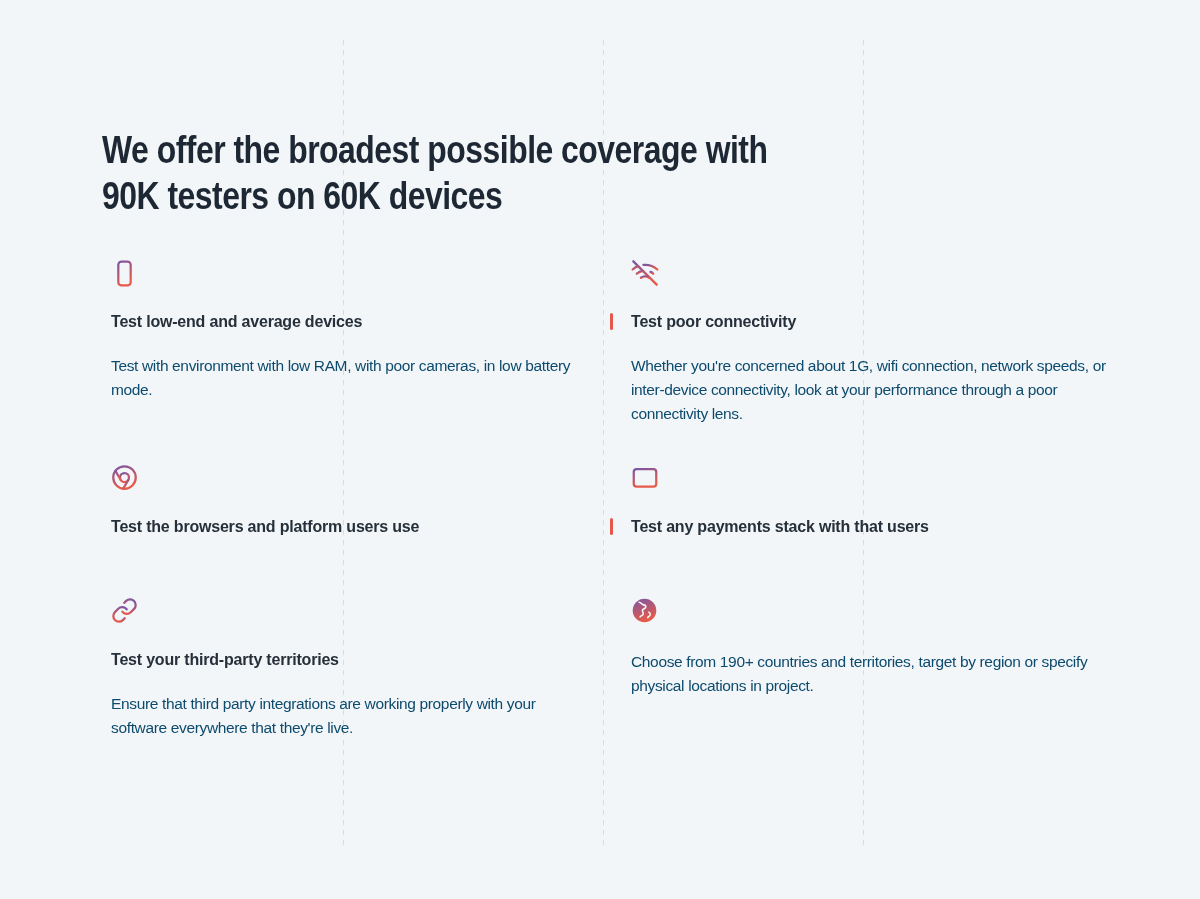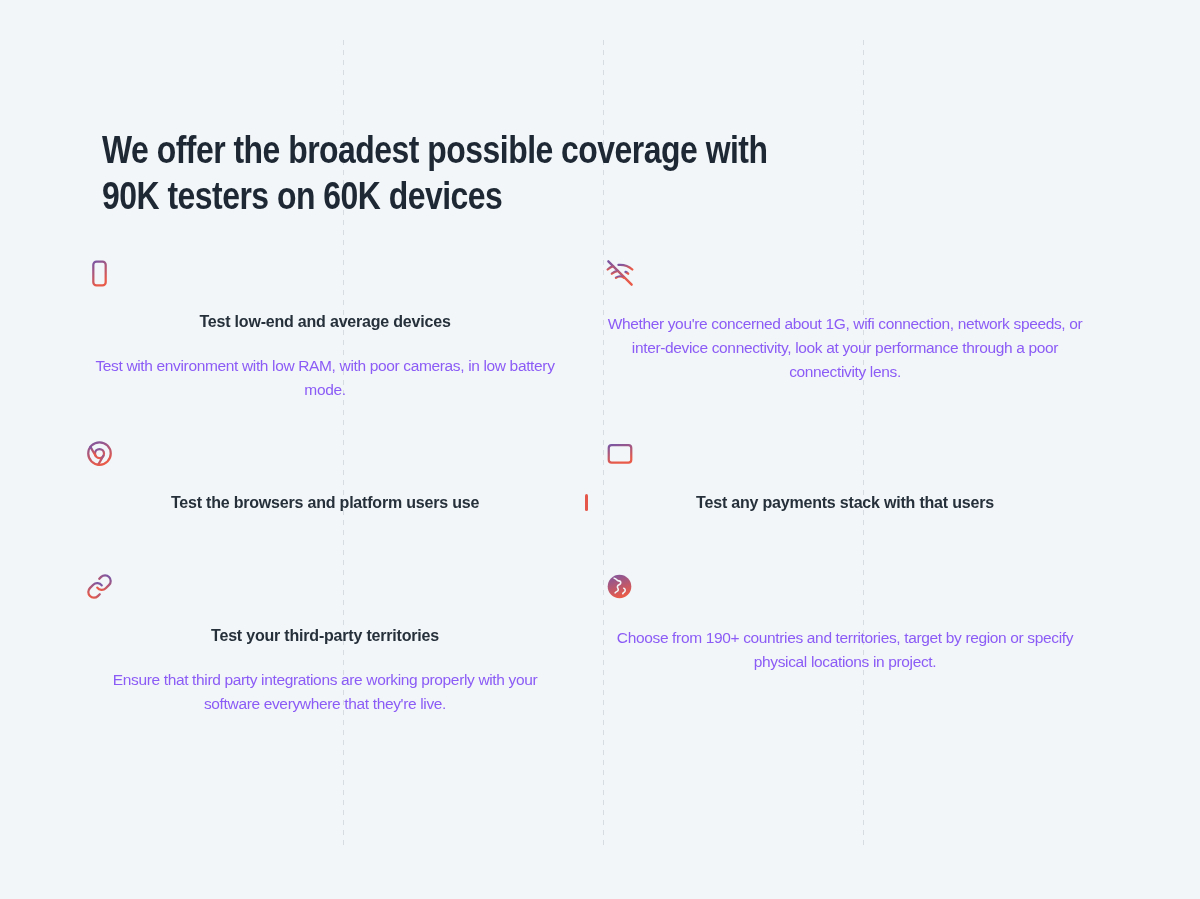--- a/index.html
+++ b/index.html
@@ -19,43 +19,42 @@
 
   h1.heading {
     position:absolute; left:102px; top:127px; width:920px;
     font-size:38px; line-height:46px; font-weight:800;
     letter-spacing:-0.6px; color:#1d2834;
     transform:scaleX(0.84); transform-origin:left top;
   }
   h1.heading span { display:block; }
 
   .grid {
-    position:absolute; left:86px; top:259px;
+    position:absolute; left:111px; top:259px;
     display:grid; grid-template-columns:478px 478px;
     column-gap:42px; row-gap:38px;
     align-items:start;
-    text-align:center;
   }
   .card { position:relative; }
   .icon-wrap { height:29px; margin-bottom:24px; }
   .icon-wrap svg { display:block; }
   .card-title {
     position:relative;
     font-size:16px; font-weight:700; line-height:20px;
     letter-spacing:-0.2px; color:#25303b;
     margin-bottom:22px;
   }
   .marker {
     position:absolute; left:-21px; top:1px;
     width:3px; height:17px; border-radius:2px;
     background:#e4574a;
   }
   .card-desc {
     font-size:15.5px; line-height:24px;
-    letter-spacing:-0.35px; color:#8b5cf6;
+    letter-spacing:-0.35px; color:#0c4a6e;
   }
 </style>
 </head>
 <body>
 
 <div class="canvas">
 
   <div class="vline v1"></div>
   <div class="vline v2"></div>
   <div class="vline v3"></div>
@@ -96,20 +95,24 @@
           </linearGradient>
             </defs>
           <line x1="2" y1="2" x2="22" y2="22"></line>
           <path d="M16.72 11.06A10.94 10.94 0 0 1 19 12.55"></path>
           <path d="M5 12.55a10.94 10.94 0 0 1 5.17-2.39"></path>
           <path d="M10.71 5.05A16 16 0 0 1 22.58 9"></path>
           <path d="M1.42 9a15.91 15.91 0 0 1 4.7-2.88"></path>
           <path d="M8.53 16.11a6 6 0 0 1 6.95 0"></path>
           <line x1="12" y1="20" x2="12.01" y2="20"></line>
         </svg>
+      </div>
+      <div class="card-title">
+        <span class="marker"></span>
+        <span>Test poor connectivity</span>
       </div>
       <div class="card-desc">Whether you're concerned about 1G, wifi connection, network speeds, or inter-device connectivity, look at your performance through a poor connectivity lens.</div>
     </div>
 
     <div class="card">
       <div class="icon-wrap">
         <svg width="27" height="27" viewBox="0 0 24 24" fill="none" stroke="url(#g3)" stroke-width="2" stroke-linecap="round" stroke-linejoin="round">
           <defs>
               <linearGradient id="g3" x1="0" y1="0" x2="0.35" y2="1">
             <stop offset="0" stop-color="#7a56a4"></stop>

